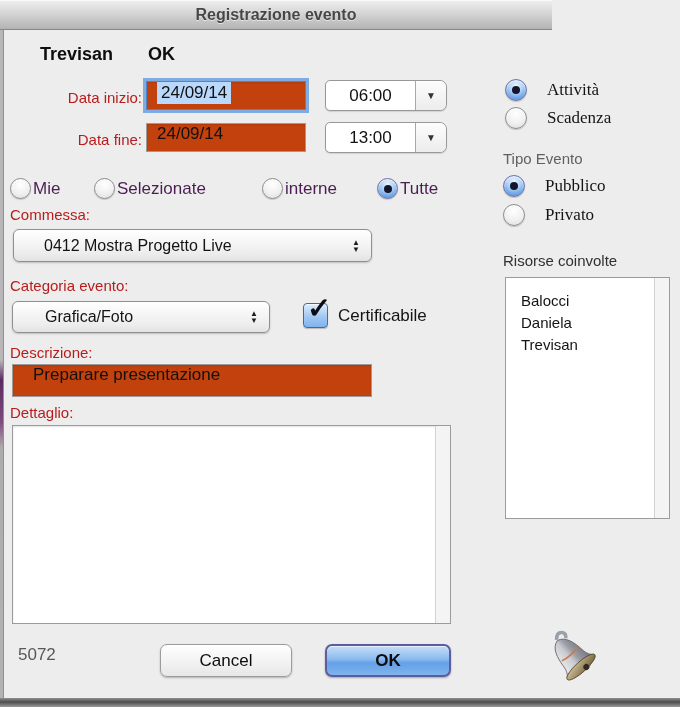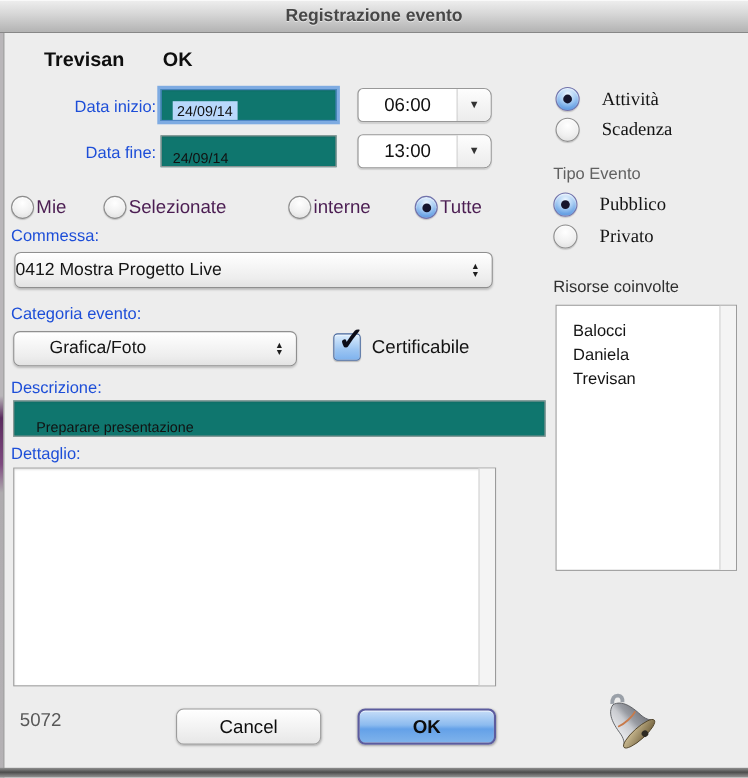--- a/index.html
+++ b/index.html
@@ -4,44 +4,44 @@
 <style>
   * { box-sizing: border-box; margin: 0; padding: 0; }
   html,body { width:680px; height:707px; }
   body {
     position:relative; margin:0; background:#ededed; overflow:hidden;
     font-family:"Liberation Sans", sans-serif; color:#1c1c1c;
     -webkit-font-smoothing:antialiased;
   }
   
   .titlebar {
-    position:absolute; left:0; top:0; width:680px; height:30px;
+    position:absolute; left:0; top:0; width:552px; height:30px;
     background:linear-gradient(#efefef, #d6d6d6 45%, #b3b3b3);
     border-bottom:1px solid #878787; box-shadow:inset 0 1px 0 #f9f9f9;
     display:flex; align-items:center; justify-content:center;
   }
   .title { font-size:16px; font-weight:bold; color:#474747; text-shadow:0 1px 0 rgba(255,255,255,.55); }
   .left-strip {
     position:absolute; left:0; top:30px; width:4px; height:677px; border-right:1px solid #909090;
     background:linear-gradient(180deg,#b9b6b9 0,#b9b6b9 330px,#5a2a5e 350px,#7e4a80 392px,#aeabae 418px,#b5b2b5 100%);
   }
   .bottom-strip {
     position:absolute; left:0; top:698px; width:680px; height:9px;
     background:linear-gradient(#909090,#4d4d4d 45%,#9b9b9b);
   }
   
   .userline { position:absolute; left:40px; top:44px; font-size:18px; font-weight:bold; color:#0e0e0e; }
   .userline .status { margin-left:30px; }
-  .lbl { position:absolute; font-size:15px; color:#1d4ed8; }
+  .lbl { position:absolute; font-size:15px; color:#b91c1c; }
   .lbl.right { width:134px; text-align:right; left:8px; }
   .lbl.gray { color:#606060; }
   
   .field {
-    position:absolute; background:#0f766e; border:1px solid #9b9b9b;
-    display:flex; align-items:flex-end; font-size:13px; color:#111;
+    position:absolute; background:#c2410c; border:1px solid #9b9b9b;
+    display:flex; align-items:flex-start; font-size:17px; color:#111;
     box-shadow:inset 0 1px 2px rgba(0,0,0,.10);
   }
   .datefield { left:146px; width:160px; height:29px; padding-left:10px; }
   #date-start { top:81px; border:1px solid #4f86c6; box-shadow:0 0 0 3px rgba(120,168,226,.95), inset 0 1px 1px rgba(0,0,0,.08); }
   #date-end   { top:123px; }
   .sel { background:#b9d8fb; padding:1px 4px; }
   
   .timecombo {
     position:absolute; left:325px; width:122px; height:31px; background:#fff;
     border:1px solid #989898; border-radius:5px 7px 7px 5px; display:flex; overflow:hidden;
@@ -73,38 +73,38 @@
   .rlabel { font-size:17px; margin-left:2px; color:#141414; }
   .rlabel.sp { margin-left:20px;font-family:Liberation Serif, serif; }
   .purple .rlabel { color:#4b1d52; }
   
   .popup {
     position:absolute; display:flex; align-items:center; font-size:16px; color:#141414;
     background:linear-gradient(#ffffff,#ededed 75%,#e3e3e3);
     border:1px solid #8f8f8f; border-radius:6px;
     box-shadow:0 1px 2px rgba(0,0,0,.20), inset 0 1px 0 #fff;
   }
-  #popup-commessa  { left:13px; top:229px; width:435px; height:33px; }
+  #popup-commessa  { left:13px; top:229px; width:359px; height:33px; padding-left:30px; }
   #popup-categoria { left:12px; top:301px; width:258px; height:32px; padding-left:32px; }
   .stepper {
     position:absolute; right:11px; top:50%; transform:translateY(-50%);
     display:flex; flex-direction:column; align-items:center; font-size:8px; line-height:7px; color:#1d1d1d;
   }
   
   .checkbox {
     position:absolute; left:303px; top:303px; width:25px; height:25px; border-radius:4px;
     border:1px solid #47689e;
     background:linear-gradient(#dcedfd,#9cc5f2 60%,#7fb3ee);
     box-shadow:inset 0 1px 1px rgba(255,255,255,.75), 0 1px 1px rgba(0,0,0,.22);
   }
   .checkmark {
     position:absolute; left:3px; top:-13px; font-size:29px; font-weight:bold; color:#0c0c17;
   }
   
-  #desc-field { left:12px; top:364px; width:484px; height:33px; padding-left:20px; }
+  #desc-field { left:12px; top:364px; width:360px; height:33px; padding-left:20px; }
   .textarea {
     position:absolute; left:12px; top:425px; width:439px; height:199px; background:#fff;
     border:1px solid #9b9b9b; box-shadow:inset 0 1px 2px rgba(0,0,0,.12);
   }
   .vtrack { position:absolute; right:0; top:0; bottom:0; width:15px; background:#f4f4f4; border-left:1px solid #d2d2d2; }
   
   .listbox {
     position:absolute; left:505px; top:277px; width:165px; height:242px; background:#fff;
     border:1px solid #9b9b9b; padding:12px 0 0 15px; font-size:15px; line-height:22px; color:#141414;
   }

